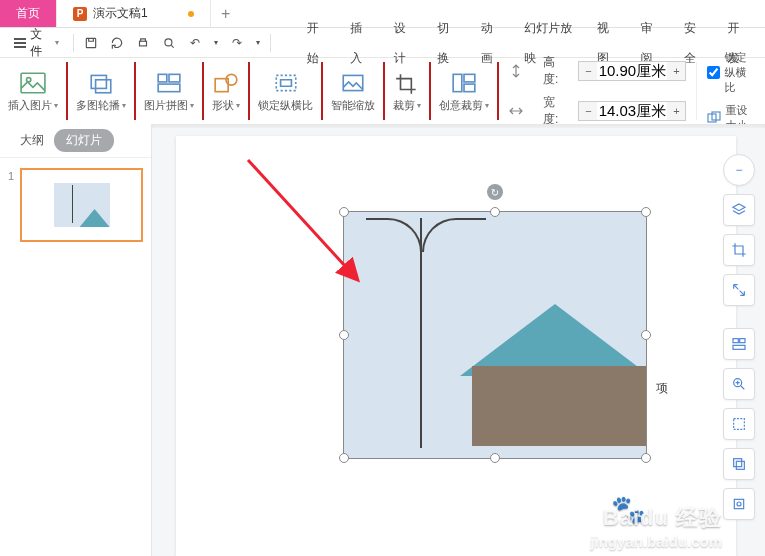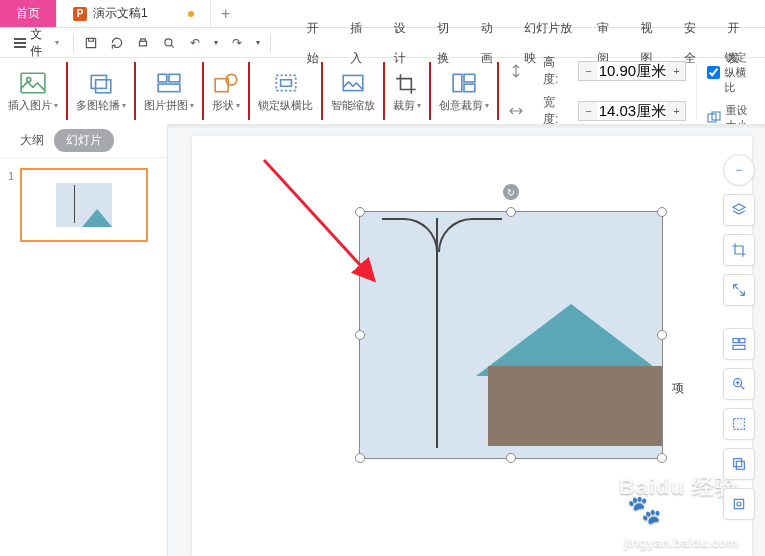--- a/index.html
+++ b/index.html
@@ -35,21 +35,21 @@
 .sizerow { display: flex; align-items: center; gap: 20px; }
 .sizerow .slabel { font-size: 12px; color: #555; }
 .spin { display: flex; align-items: center; border: 1px solid #ccc; height: 20px; }
 .spin button { width: 18px; height: 100%; background: #f5f5f5; border: none; cursor: pointer; font-size: 11px; color: #666; }
 .spin input { width: 70px; border: none; text-align: center; font-size: 15px; height: 100%; outline: none; }
 .ropt { display: flex; flex-direction: column; gap: 8px; padding: 0 10px; justify-content: center; font-size: 11px; color: #555; }
 .ropt .chk { display: flex; align-items: center; gap: 4px; cursor: pointer; }
 
 
 .workarea { display: flex; height: calc(556px - 28px - 30px - 66px); background: #f5f6f7; }
-.sidepane { width: 168px; background: #fff; border-right: 1px solid #e6e6e6; display: flex; flex-direction: column; }
+.sidepane { width: 152px; background: #fff; border-right: 1px solid #e6e6e6; display: flex; flex-direction: column; }
 .sidetabs { height: 34px; display: flex; align-items: center; gap: 10px; padding-left: 20px; border-bottom: 1px solid #eee; }
 .sidetabs .stab { font-size: 12px; color: #555; cursor: pointer; }
 .sidetabs .stab.active { background: #a6a8ab; color: #fff; padding: 3px 12px; border-radius: 11px; }
 .slides { padding: 10px 8px; }
 .slide-item { display: flex; gap: 6px; }
 .slide-num { font-size: 11px; color: #888; padding-top: 2px; }
 .thumb { width: 128px; height: 74px; border: 2px solid #f19548; background: #fff; display: flex; align-items: center; justify-content: center; }
 .thumb-inner { width: 56px; height: 44px; background: linear-gradient(#d7e3ef,#d7e3ef); position: relative; }
 
 .canvaswrap { flex: 1; position: relative; overflow: hidden; background: #f5f6f7; }
@@ -76,21 +76,21 @@
 
 
 .floatbar { position: absolute; right: 8px; top: 30px; width: 36px; display: flex; flex-direction: column; gap: 8px; align-items: center; }
 .fbtn { width: 32px; height: 32px; background: #fff; border: 1px solid #ddd; border-radius: 4px; display: flex; align-items: center; justify-content: center; cursor: pointer; color: #4f86d8; box-shadow: 0 1px 2px rgba(0,0,0,.05); }
 .fbtn.round { border-radius: 50%; }
 .fgap { height: 6px; }
 
 
 .watermark { position: absolute; right: 14px; bottom: 6px; color: rgba(255,255,255,.85); font-weight: bold; text-shadow: 0 1px 2px rgba(0,0,0,.3); display: flex; flex-direction: column; align-items: flex-end; }
 .watermark .brand { font-size: 22px; letter-spacing: 1px; }
-.watermark .sub { font-size: 13px; opacity: .85; margin-top: 33px; }
+.watermark .sub { font-size: 15px; opacity: .85; }
 .paw { position: absolute; right: 90px; bottom: 30px; font-size: 28px; color: rgba(255,255,255,.8); text-shadow: 0 1px 2px rgba(0,0,0,.3); }
 
 svg { display: block; }
 </style>
 </head>
 <body>
 
 <div class="tabbar">
   <div class="tab home">首页</div>
   <div class="tab">
@@ -139,22 +139,22 @@
     <div class="qk-btn" style="width:12px;font-size:8px;">▾</div>
   </div>
   <div class="divider"></div>
   <div class="ribbon-tabs">
     <div class="rtab">开始</div>
     <div class="rtab">插入</div>
     <div class="rtab">设计</div>
     <div class="rtab">切换</div>
     <div class="rtab">动画</div>
     <div class="rtab">幻灯片放映</div>
+    <div class="rtab">视图</div>
     <div class="rtab">审阅</div>
-    <div class="rtab">视图</div>
     <div class="rtab">安全</div>
     <div class="rtab">开发</div>
   </div>
 </div>
 
 <div class="ribbon">
   <div class="rgroup">
     <div class="ricon">
         <svg width="26" height="22" viewBox="0 0 24 20" fill="none" stroke="#60a678" stroke-width="1.5">
           <rect x="1" y="1" width="22" height="18" rx="1"></rect>

